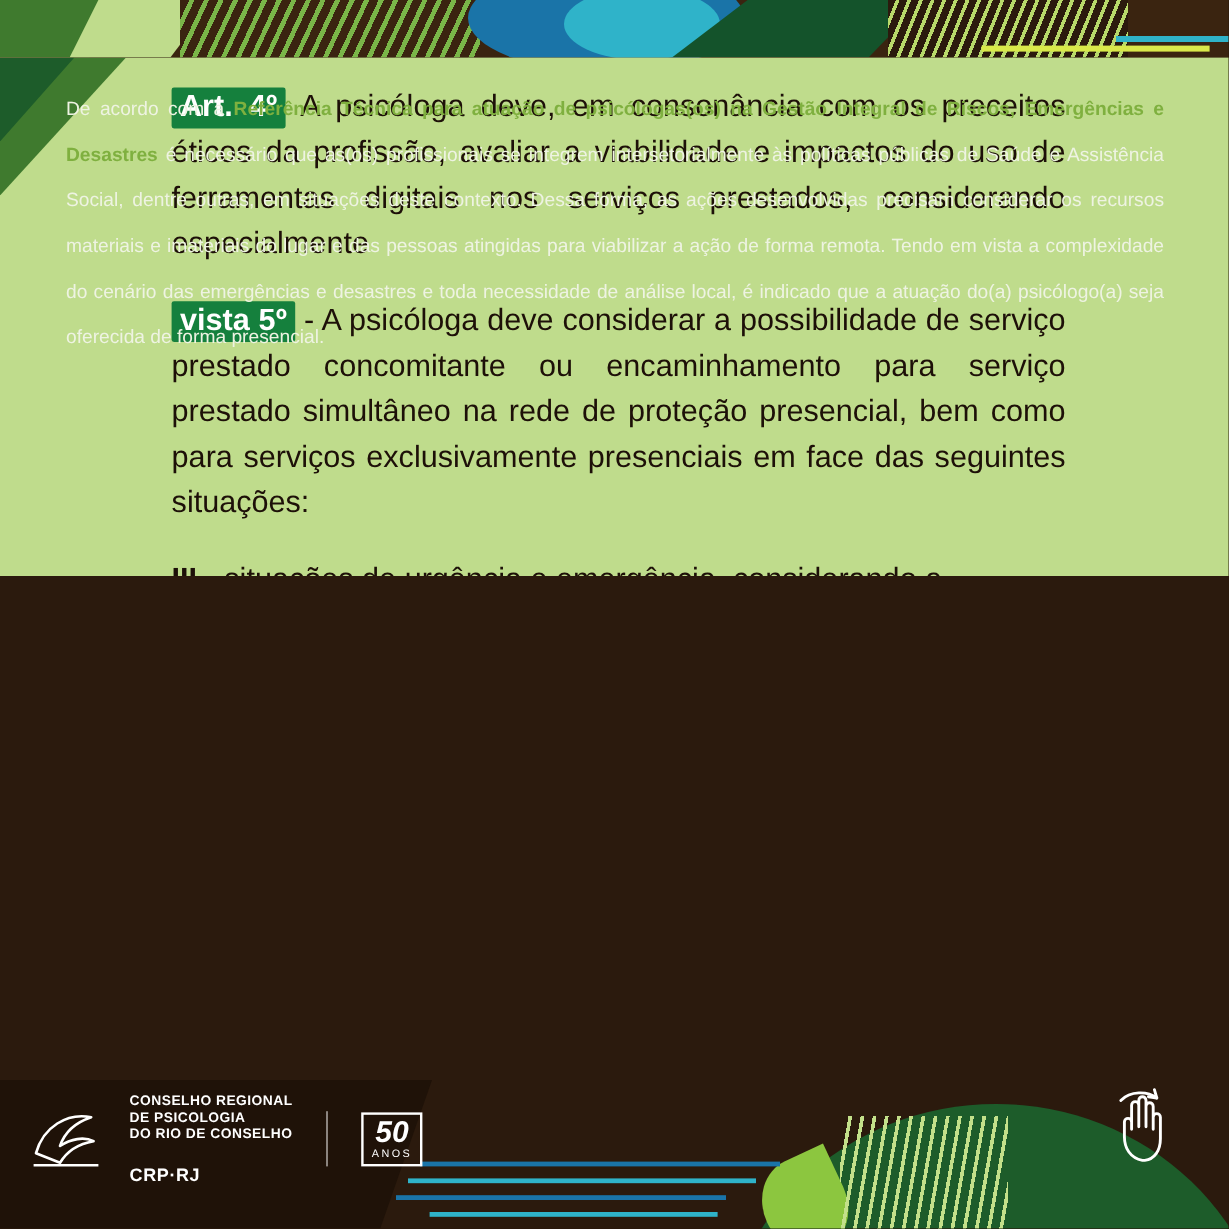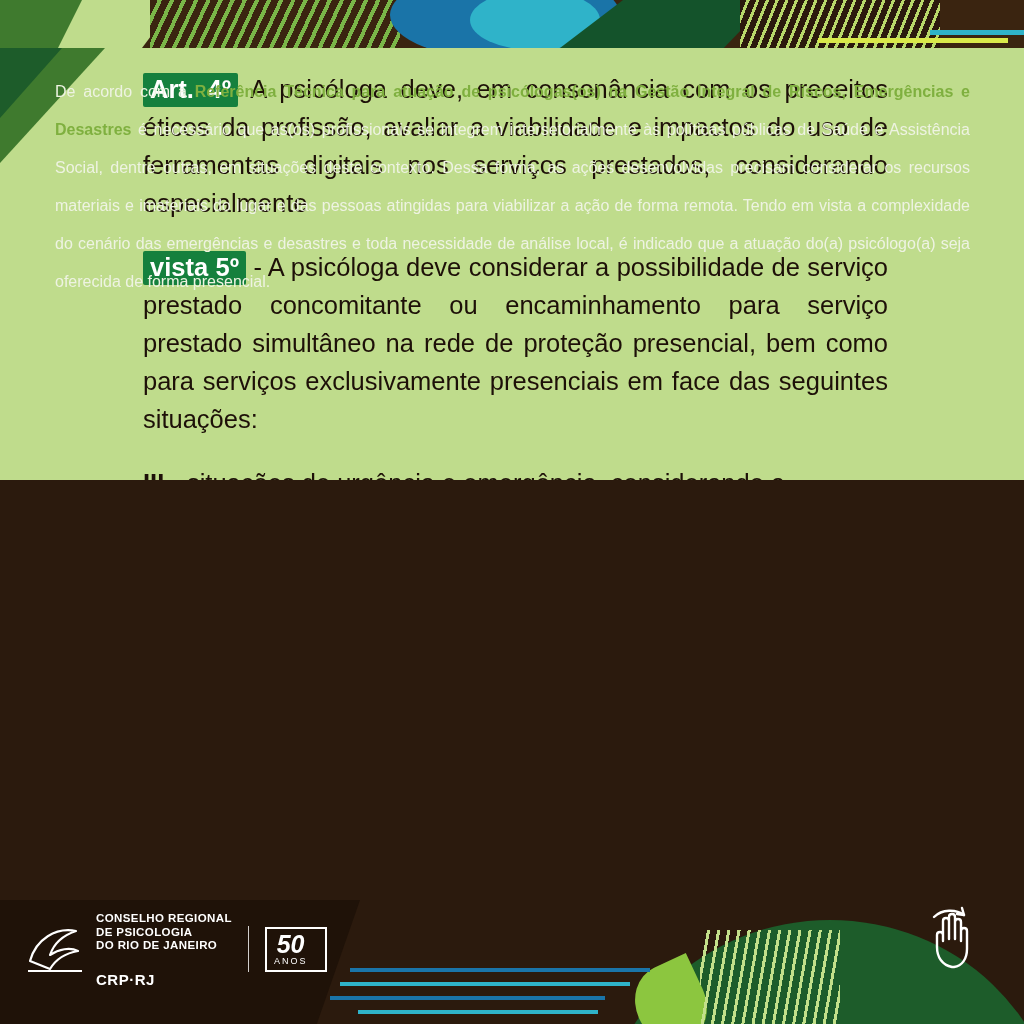--- a/index.html
+++ b/index.html
@@ -201,21 +201,21 @@
   .bb-blue-lines i:nth-child(2){ left: 10px; top: 14px; width: 290px; background:#2fb3c9;}
   .bb-blue-lines i:nth-child(3){ left: 0;   top: 28px; width: 275px; }
   .bb-blue-lines i:nth-child(4){ left: 28px;top: 42px; width: 240px; background:#2fb3c9;}
 
   
   .logo {
     position: absolute;
     left: 26px; top: 912px;
     display: flex;
     align-items: center;
-    gap: 12px;
+    gap: 24px;
   }
   .logo-mark {
     width: 58px; height: 56px;
   }
   .logo-texts {
     color: #ffffff;
     font-size: 11.5px;
     line-height: 13.5px;
     letter-spacing: 0.4px;
     font-weight: 700;
@@ -224,21 +224,21 @@
     width: 1px; height: 46px;
     background: #ffffff;
     opacity: .8;
     margin: 0 4px;
   }
   .logo-50 {
     display: flex;
     flex-direction: column;
     align-items: center;
     border: 2px solid #ffffff;
-    padding: 3px 18px 3px 7px;
+    padding: 3px 7px 3px 7px;
     color: #ffffff;
   }
   .logo-50 .n {
     font-size: 25px;
     font-weight: 700;
     font-style: italic;
     line-height: 24px;
   }
   .logo-50 .a {
     font-size: 9px;
@@ -299,21 +299,21 @@
   </div>
 
   <div class="logo">
     <svg class="logo-mark" viewBox="0 0 58 56">
       <path d="M4 40 C10 18, 30 6, 50 10 C38 14, 28 22, 24 34 C33 28, 44 26, 52 30 C40 32, 30 38, 24 48 Z" fill="none" stroke="#ffffff" stroke-width="2.2" stroke-linejoin="round"></path>
       <path d="M2 50 L56 50" stroke="#ffffff" stroke-width="2.2"></path>
     </svg>
     <div class="logo-texts">
       <div>CONSELHO REGIONAL</div>
       <div>DE PSICOLOGIA</div>
-      <div>DO RIO DE JANEIRO</div>
+      <div>DO RIO DE CONSELHO</div>
       <div style="margin-top:20px;font-size:15px;letter-spacing:0.5px">CRP·RJ</div>
     </div>
     <div class="logo-sep"></div>
     <div class="logo-50">
       <span class="n">50</span>
       <span class="a">ANOS</span>
     </div>
   </div>
 
   <svg class="swipe-icon" viewBox="0 0 62 66">

